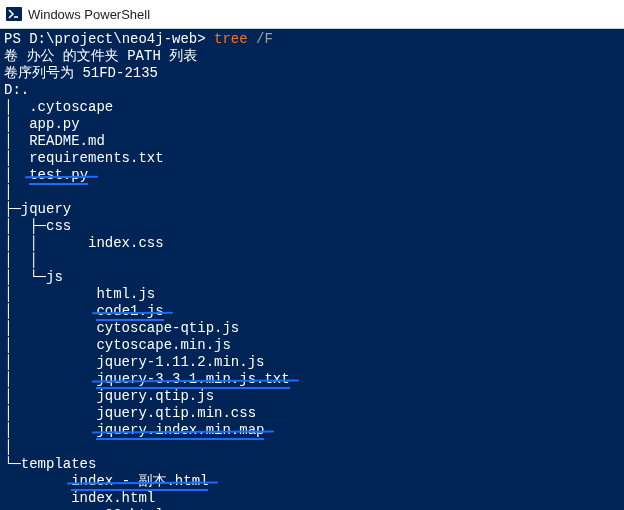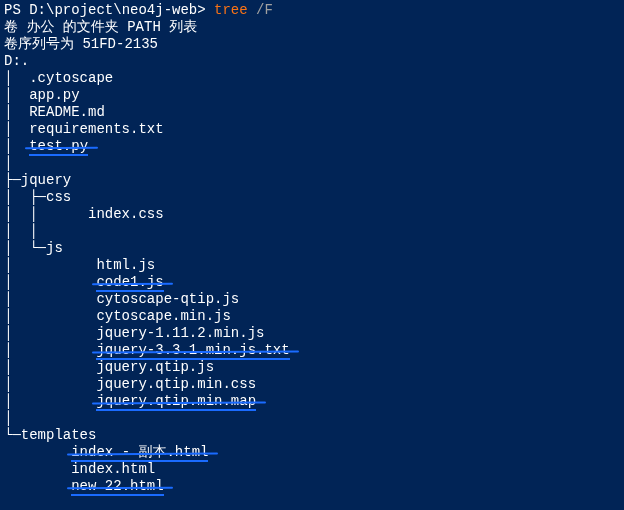--- a/index.html
+++ b/index.html
@@ -68,20 +68,30 @@
     background: #1a6bff;
     border-radius: 2px;
     transform: rotate(-0.3deg);
   }
 </style>
 </head>
 <body>
 
 <div class="window">
 
+  <div class="titlebar">
+    <span class="ps-icon">
+      <svg width="16" height="16" viewBox="0 0 16 16">
+        <rect x="0" y="1" width="16" height="14" rx="1" fill="#012456"></rect>
+        <path d="M3 4 L7 8 L3 12" stroke="#ffffff" stroke-width="1.6" fill="none"></path>
+        <line x1="8" y1="11" x2="12" y2="11" stroke="#ffffff" stroke-width="1.6"></line>
+      </svg>
+    </span>
+    <span>Windows PowerShell</span>
+  </div>
 
   <div class="terminal"><span>PS </span><span>D:\project\neo4j-web&gt;</span> <span class="cmd">tree</span> <span class="arg">/F</span>
 <span>卷 办公 的文件夹 PATH 列表</span>
 <span>卷序列号为 51FD-2135</span>
 <span>D:.</span>
 <span>│  .cytoscape</span>
 <span>│  app.py</span>
 <span>│  README.md</span>
 <span>│  requirements.txt</span>
 <span>│  </span><span class="strike">test.py</span>
@@ -92,21 +102,21 @@
 <span>│  │</span>
 <span>│  └─js</span>
 <span>│          html.js</span>
 <span>│          </span><span class="strike">code1.js</span>
 <span>│          cytoscape-qtip.js</span>
 <span>│          cytoscape.min.js</span>
 <span>│          jquery-1.11.2.min.js</span>
 <span>│          </span><span class="strike">jquery-3.3.1.min.js.txt</span>
 <span>│          jquery.qtip.js</span>
 <span>│          jquery.qtip.min.css</span>
-<span>│          </span><span class="strike">jquery.qtip.min.map</span>
+<span>│          </span><span class="strike">jquery.index.min.map</span>
 <span>│</span>
 <span>└─templates</span>
 <span>        </span><span class="strike">index - 副本.html</span>
 <span>        index.html</span>
 <span>        </span><span class="strike">new 22.html</span>
 </div>
 
 </div>
 
 </body></html>

